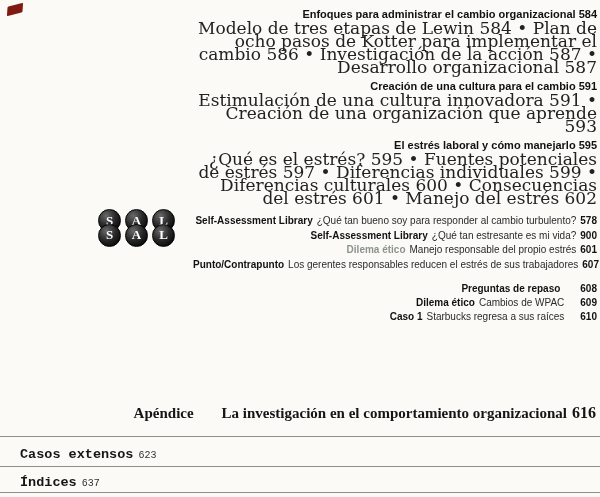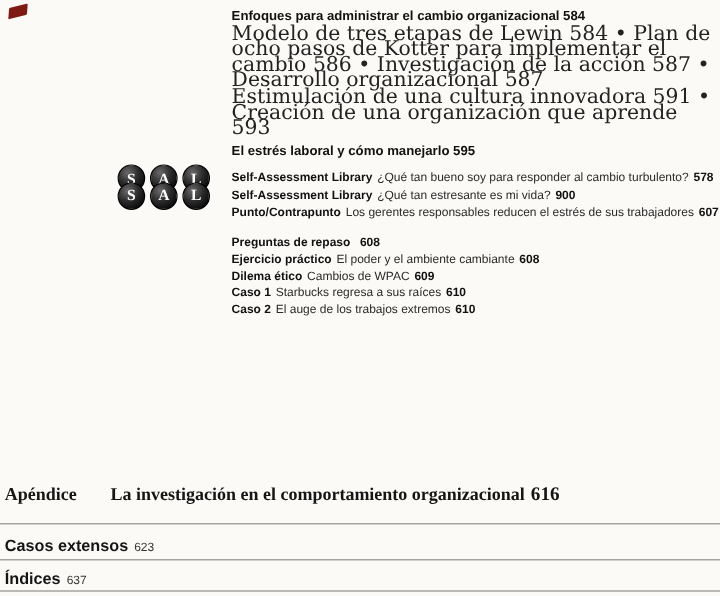--- a/index.html
+++ b/index.html
@@ -1,20 +1,20 @@
 <!DOCTYPE html>
 <html><head>
 <meta charset="utf-8">
 <style>
   * { margin:0; padding:0; box-sizing:border-box; }
   html,body { background:#e9e8e4; }
   .page {
     position:relative; width:600px; height:497px;
     background:#fbfaf7; overflow:hidden;
-    font-family:"Liberation Serif", serif; color:#1d1d1d;
+    font-family:"Liberation Serif", serif; color:#1d1d1d;text-align:right;
   }
   .tick {
     position:absolute; left:7px; top:5px; width:16px; height:9px;
     background:#7e1a12; transform:rotate(-14deg) skewX(-18deg);
     border-radius:1px;
   }
   .main-col { position:absolute; left:193px; top:8px; width:404px; }
 
   .h-entry {
     font-family:"Liberation Sans", sans-serif; font-weight:bold;
@@ -37,21 +37,21 @@
   .f-label-gray  { font-weight:bold; color:#8d938e; margin-right:4px; }
   .f-label-mito  { font-family:"Liberation Serif", serif; font-style:italic; color:#8d938e; margin-right:4px; }
   .f-page { font-weight:bold; margin-left:4px; color:#111; }
 
   .end-matter { margin-top:11px; }
   .e-row {
     font-family:"Liberation Sans", sans-serif; font-size:10px;
     line-height:14px; white-space:nowrap; color:#2a2a2a;
   }
   .e-label { font-weight:bold; color:#111; margin-right:4px; }
-  .e-page  { font-weight:bold; color:#111; margin-left:4px; }
+  .e-page  { font-weight:bold; color:#111; margin-left:16px; }
 
   .sal-group {
     position:absolute; left:-95px; top:-5px; width:82px; height:24px;
     display:flex;
   }
   .sal-circle {
     width:23px; height:23px; border-radius:50%;
     background:radial-gradient(circle at 35% 28%, #6a6a6a 0%, #2a2a2a 45%, #0a0a0a 80%);
     border:1px solid #000;
     color:#fff; font-family:"Liberation Serif", serif; font-weight:bold;
@@ -61,21 +61,21 @@
 
   .appendix-row {
     position:absolute; left:4px; top:404px; width:592px;
     font-family:"Liberation Serif", serif; font-weight:bold;
     font-size:15px; color:#151515; white-space:nowrap;
   }
   .appendix-row .subtitle { margin-left:28px; }
   .appendix-row .bpg { font-size:16px; margin-left:5px; }
 
   .back-row {
-    position:absolute; left:4px; font-family:Liberation Sans, sans-serif;
+    position:absolute; left:20px; font-family:Liberation Mono, monospace;
     font-weight:bold; font-size:13.5px; color:#151515; white-space:nowrap;
   }
   .back-row .bpg { font-size:10px; font-weight:normal; margin-left:5px; color:#333; }
 
   .rule { position:absolute; left:0; width:600px; border-top:1px solid #8f8f8b; }
   .rule-1 { top:436px; }
   .rule-2 { top:466px; }
   .rule-3 { top:492px; }
   .row-casos   { top:447px; }
   .row-indices { top:475px; }
@@ -87,25 +87,29 @@
 
   <div class="tick"></div>
 
   <div class="main-col">
 
     <div class="h-entry">
       <span>Enfoques para administrar el cambio organizacional</span><span class="pg">584</span>
     </div>
     <div class="b-entry">Modelo de tres etapas de Lewin 584 • Plan de ocho pasos de Kotter para implementar el cambio 586 • Investigación de la acción 587 • Desarrollo organizacional 587</div>
 
+    <div class="h-entry">
+      <span>Creación de una cultura para el cambio</span><span class="pg">591</span>
+    </div>
     <div class="b-entry">Estimulación de una cultura innovadora 591 • Creación de una organización que aprende 593</div>
 
     <div class="h-entry">
       <span>El estrés laboral y cómo manejarlo</span><span class="pg">595</span>
     </div>
+    <div class="b-entry">¿Qué es el estrés? 595 • Fuentes potenciales de estrés 597 • Diferencias individuales 599 • Diferencias culturales 600 • Consecuencias del estrés 601 • Manejo del estrés 602</div>
 
 
     <div class="features">
 
       <div class="f-row">
         <span class="sal-group">
           <span class="sal-circle">S</span>
           <span class="sal-circle">A</span>
           <span class="sal-circle">L</span>
         </span>
@@ -115,49 +119,46 @@
 
       <div class="f-row">
         <span class="sal-group">
           <span class="sal-circle">S</span>
           <span class="sal-circle">A</span>
           <span class="sal-circle">L</span>
         </span>
         <span class="f-label-bold">Self-Assessment Library</span><span>¿Qué tan estresante es mi vida?</span><span class="f-page">900</span>
       </div>
 
+      <div class="f-row">
+        <span class="f-label-gray">Dilema ético</span><span>Manejo responsable del propio estrés</span><span class="f-page">601</span>
+      </div>
 
 
       <div class="f-row">
         <span class="f-label-bold">Punto/Contrapunto</span><span>Los gerentes responsables reducen el estrés de sus trabajadores</span><span class="f-page">607</span>
       </div>
 
     </div>
 
     <div class="end-matter">
 
       <div class="e-row">
         <span class="e-label">Preguntas de repaso</span><span></span><span class="e-page">608</span>
       </div>
 
-      <div class="e-row">
-        <span class="e-label">Ejercicio práctico</span><span>El poder y el ambiente cambiante</span><span class="e-page">608</span>
-      </div>
 
       <div class="e-row">
         <span class="e-label">Dilema ético</span><span>Cambios de WPAC</span><span class="e-page">609</span>
       </div>
 
       <div class="e-row">
         <span class="e-label">Caso 1</span><span>Starbucks regresa a sus raíces</span><span class="e-page">610</span>
       </div>
 
-      <div class="e-row">
-        <span class="e-label">Caso 2</span><span>El auge de los trabajos extremos</span><span class="e-page">610</span>
-      </div>
 
     </div>
 
   </div>
 
   <div class="appendix-row">
     <span>Apéndice</span><span class="subtitle">La investigación en el comportamiento organizacional</span><span class="bpg">616</span>
   </div>
   <div class="rule rule-1"></div>
 

